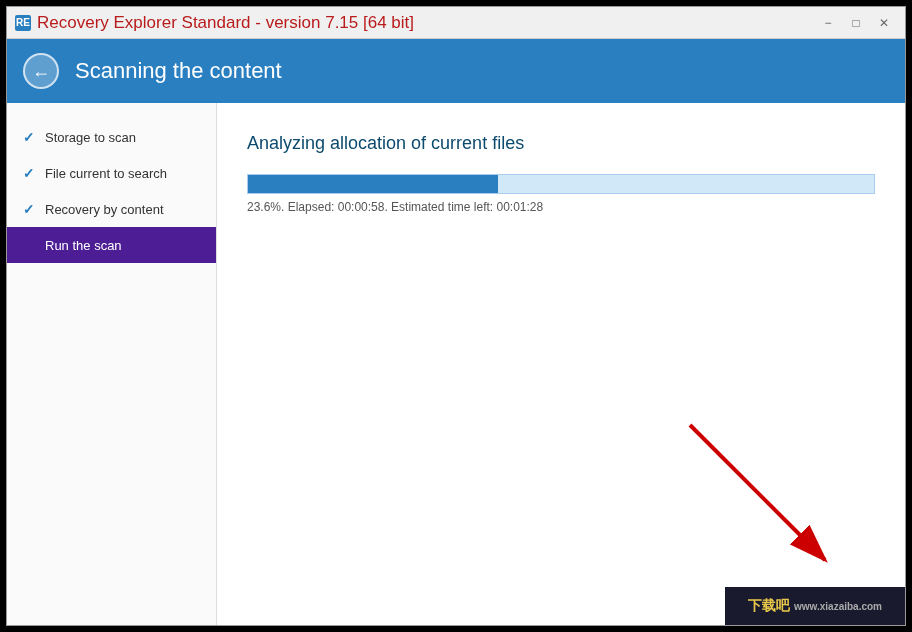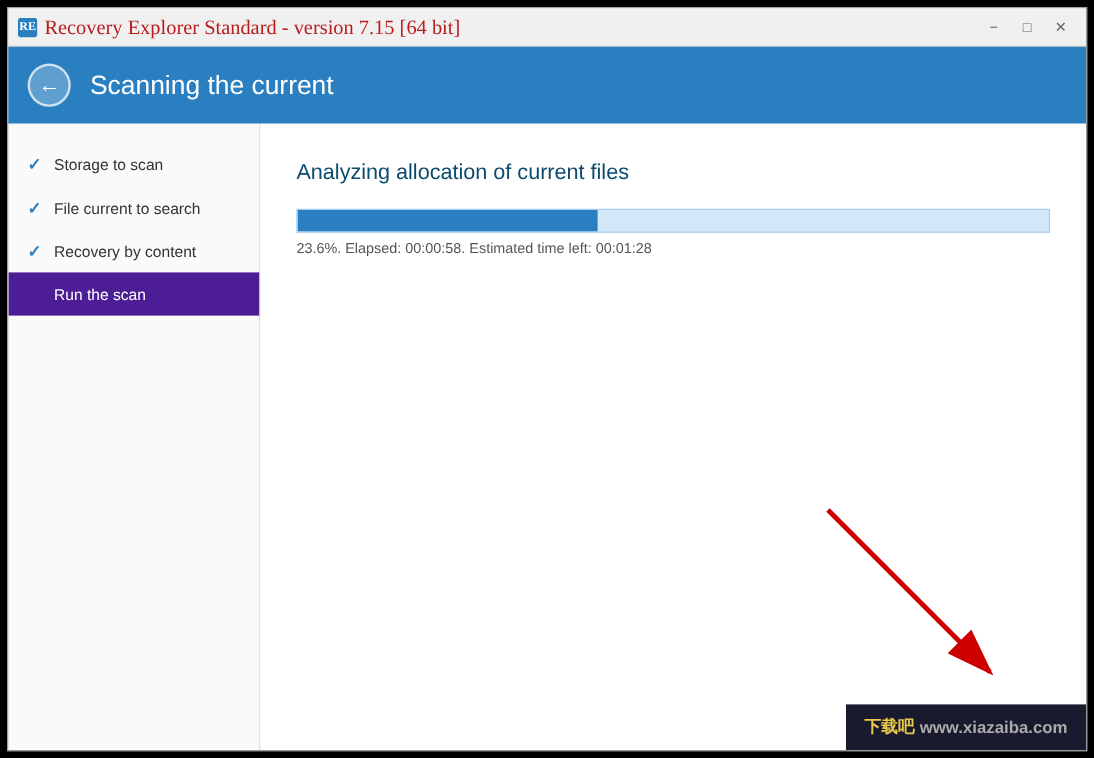--- a/index.html
+++ b/index.html
@@ -36,21 +36,20 @@
       justify-content: space-between;
       padding: 0 8px;
       border-bottom: 1px solid #ccc;
       flex-shrink: 0;
     }
 
     .title-bar-left {
       display: flex;
       align-items: center;
       gap: 6px;
-      font-family: Liberation Serif, serif;
     }
 
     .title-bar-icon {
       width: 16px;
       height: 16px;
       background: #2a7fc1;
       border-radius: 2px;
       display: flex;
       align-items: center;
       justify-content: center;
@@ -201,21 +200,21 @@
       position: absolute;
       bottom: 50px;
       right: 60px;
     }
 
     
     .watermark-bar {
       position: absolute;
       bottom: 0;
       right: 0;
-      width: 200px;
+      width: 180px;
       height: 38px;
       background: #1a1a2e;
       display: flex;
       align-items: center;
       justify-content: center;
       color: white;
       font-size: 11px;
       font-weight: bold;
     }
 
@@ -241,21 +240,21 @@
       <button class="tb-btn">−</button>
       <button class="tb-btn">□</button>
       <button class="tb-btn close">✕</button>
     </div>
   </div>
 
   <div class="header-bar">
     <div class="back-button">
       <span>←</span>
     </div>
-    <span class="header-title">Scanning the current</span>
+    <span class="header-title">Scanning the content</span>
   </div>
 
   <div class="main-content">
 
     <div class="sidebar">
       <div class="sidebar-item">
         <span class="check-icon">✓</span>
         <span>Storage to scan</span>
       </div>
       <div class="sidebar-item">
@@ -289,16 +288,16 @@
     <defs>
       <marker id="arrowhead" markerWidth="10" markerHeight="7" refX="9" refY="3.5" orient="auto">
         <polygon points="0 0, 10 3.5, 0 7" fill="#cc0000"></polygon>
       </marker>
     </defs>
     <line x1="20" y1="20" x2="155" y2="155" stroke="#cc0000" stroke-width="4" marker-end="url(#arrowhead)"></line>
   </svg>
 
   <div class="watermark-bar">
     <span class="watermark-text-cn">下载吧</span>
-    <span style="color:#aaa; font-size:14px;">www.xiazaiba.com</span>
+    <span style="color:#aaa; font-size:10px;">www.xiazaiba.com</span>
   </div>
 
 </div>
 
 </body></html>

